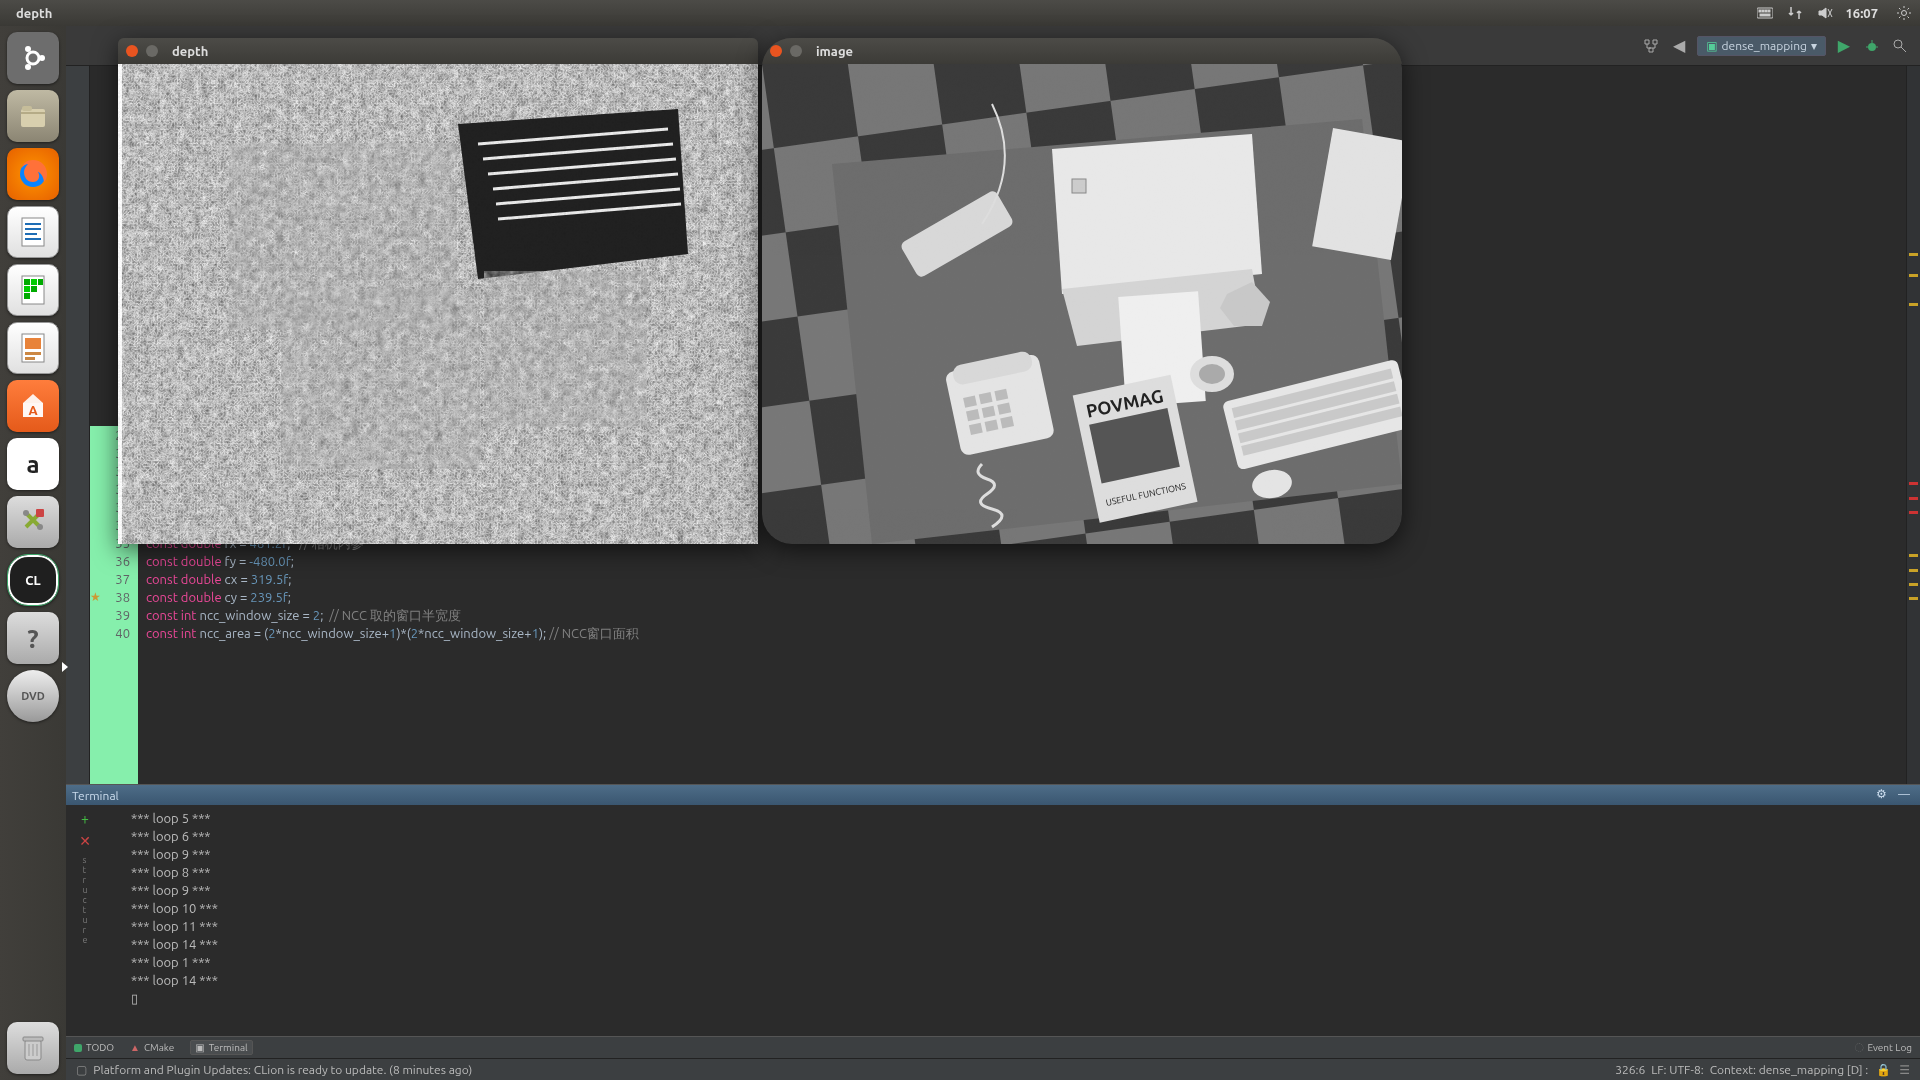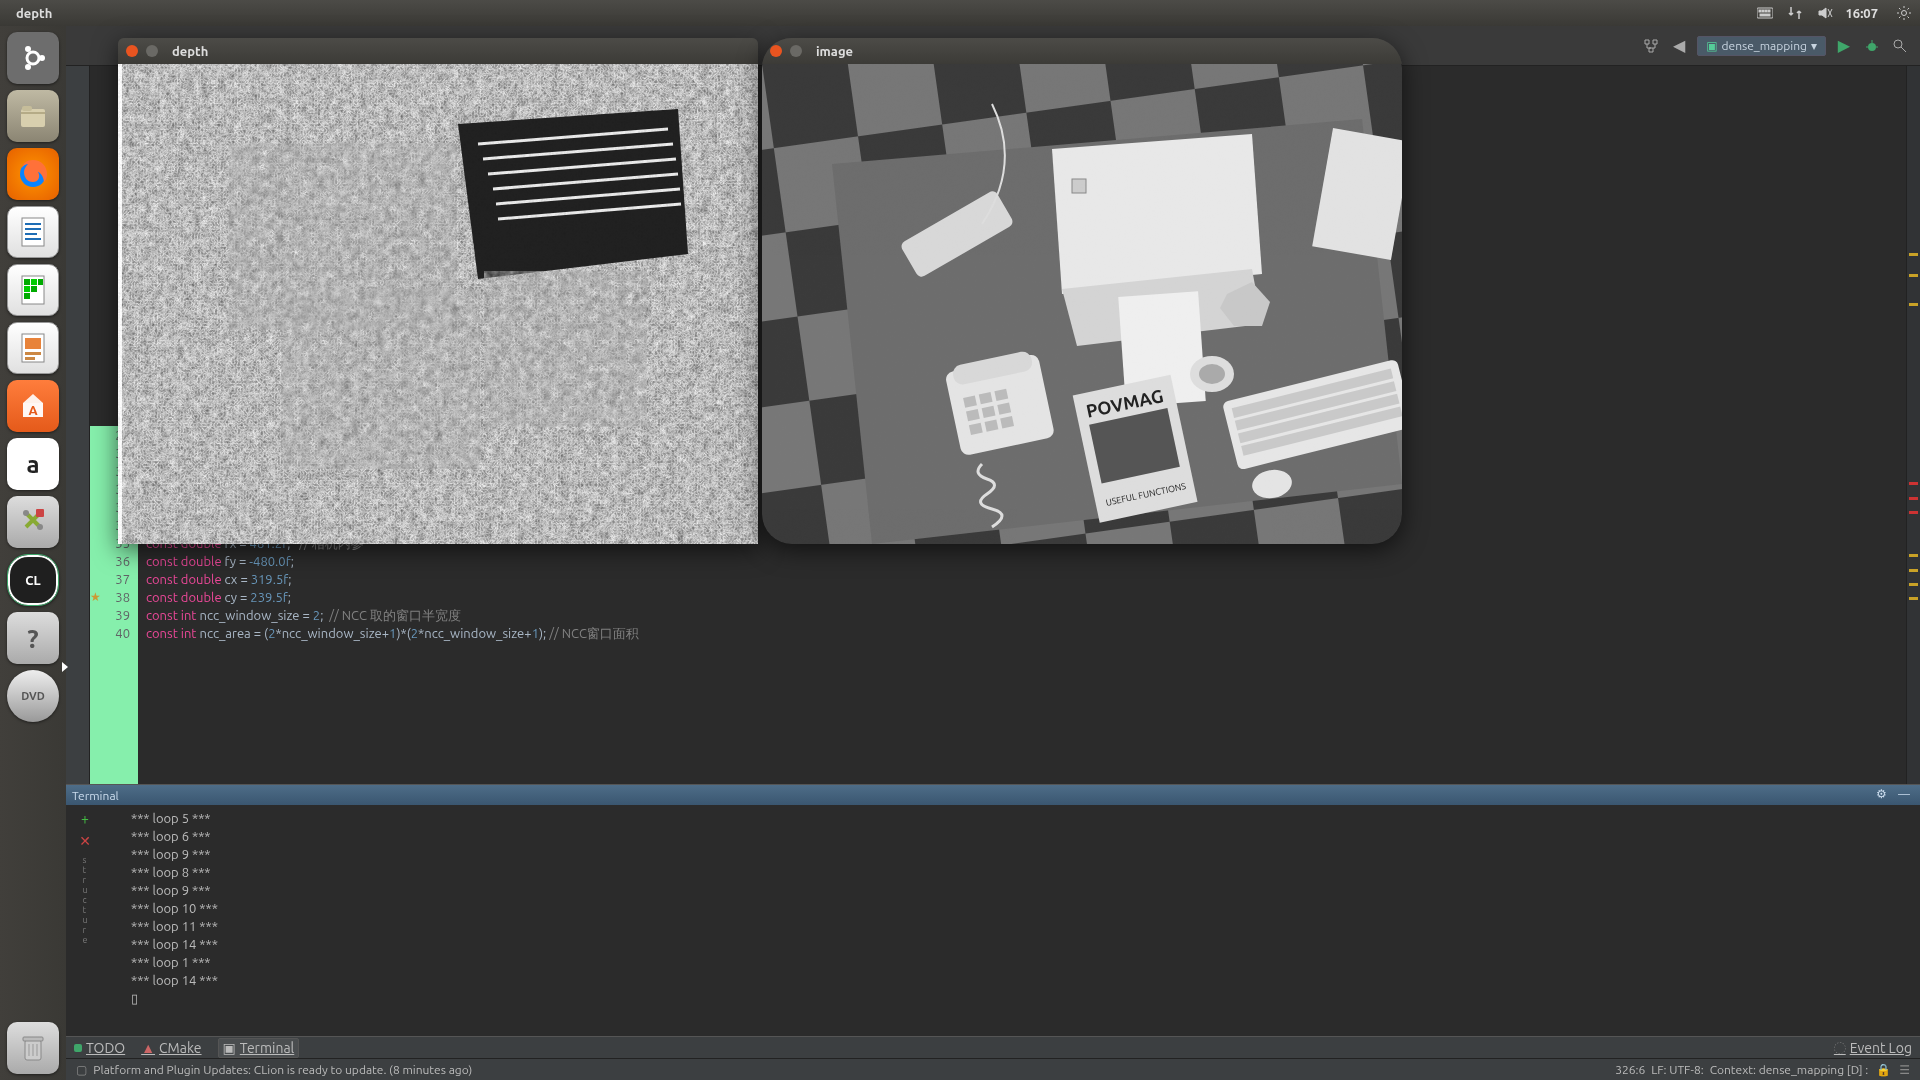--- a/index.html
+++ b/index.html
@@ -74,21 +74,21 @@
   .terminal-header .th-icon{width:16px;height:16px;color:#cde;margin-left:6px;}
   .terminal-body{flex:1;background:#2b2b2b;color:#bbb;font-family:monospace;font-size:13px;padding:4px 10px;display:flex;}
   .term-side{width:18px;display:flex;flex-direction:column;gap:6px;padding-top:2px;align-items:center;}
   .term-side .plus{color:#4b4;font-size:14px;}
   .term-side .cross{color:#c44;font-size:14px;}
   .term-side .misc{color:#777;font-size:9px;line-height:10px;}
   .term-lines{flex:1;margin-left:37px;}
   .term-lines div{height:18px;line-height:18px;}
 
   
-  .bottom-tools{height:22px;background:#3c3f41;display:flex;align-items:center;font-size:14px;color:#bbb;padding:0 8px;gap:16px;border-top:1px solid #555;text-decoration:underline;}
+  .bottom-tools{height:22px;background:#3c3f41;display:flex;align-items:center;font-size:10px;color:#bbb;padding:0 8px;gap:16px;border-top:1px solid #555;}
   .bottom-tools .spacer{flex:1;}
   .tool-tab{display:flex;align-items:center;gap:4px;}
   .tool-tab.active{background:#4a4d4f;padding:1px 4px;border:1px solid #555;border-radius:2px;}
   .tool-tab .dot{width:8px;height:8px;border-radius:2px;}
   .status-bar{height:22px;background:#3c3f41;display:flex;align-items:center;font-size:12px;color:#bbb;padding:0 10px;border-top:1px solid #222;}
   .status-bar .spacer{flex:1;}
 
   
   .float-win{position:absolute;box-shadow:0 6px 24px rgba(0,0,0,.6);border-radius:6px 6px 0 0;overflow:hidden;}
   .win-titlebar{height:26px;background:linear-gradient(#4c4b47,#3c3b37);display:flex;align-items:center;padding:0 8px;gap:8px;}

